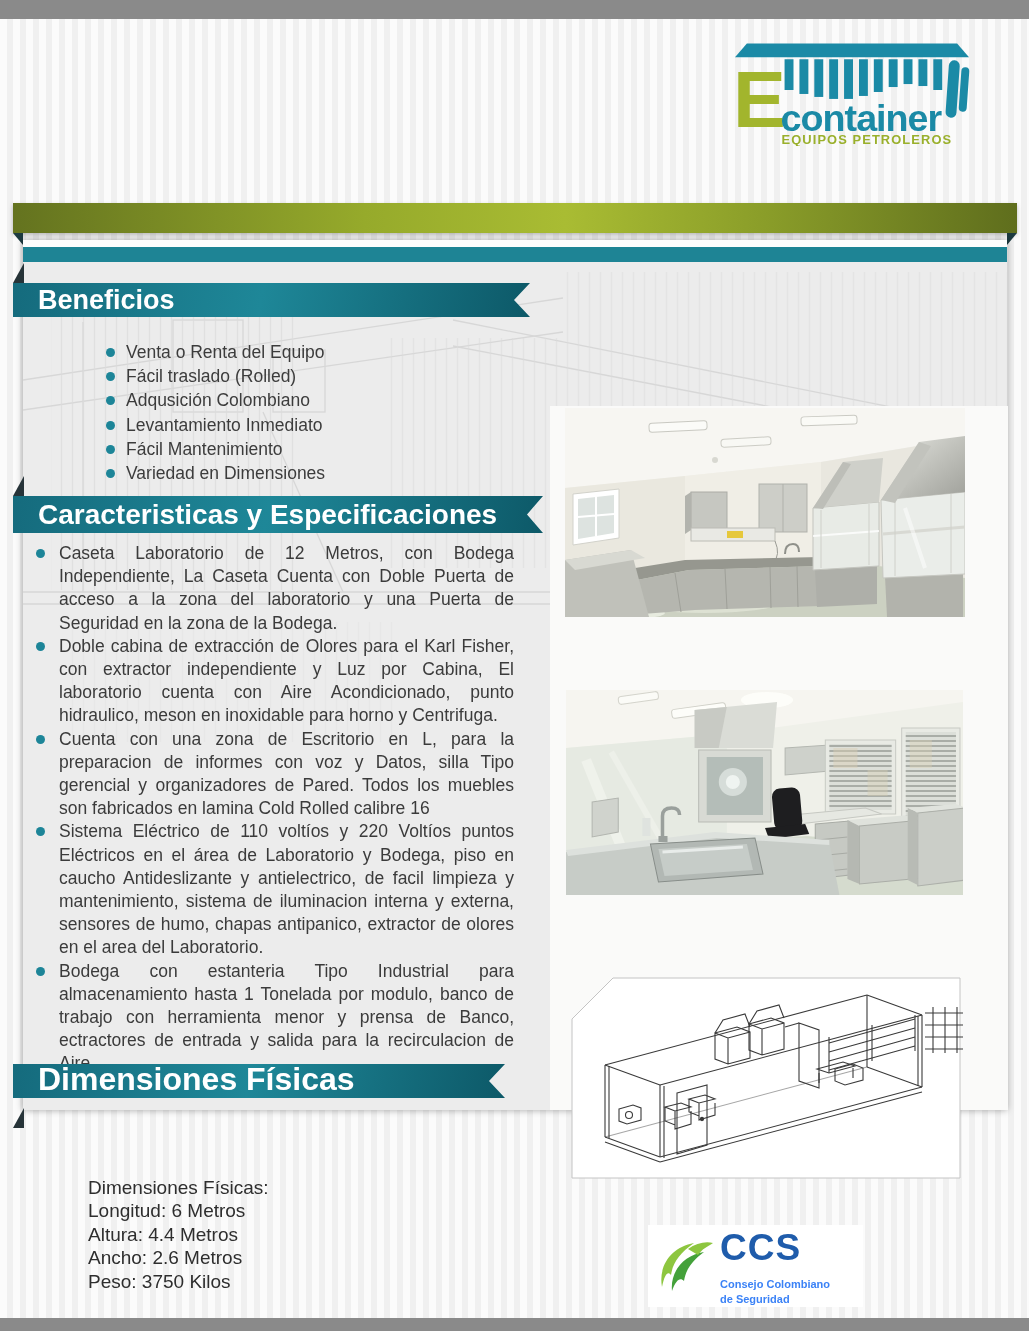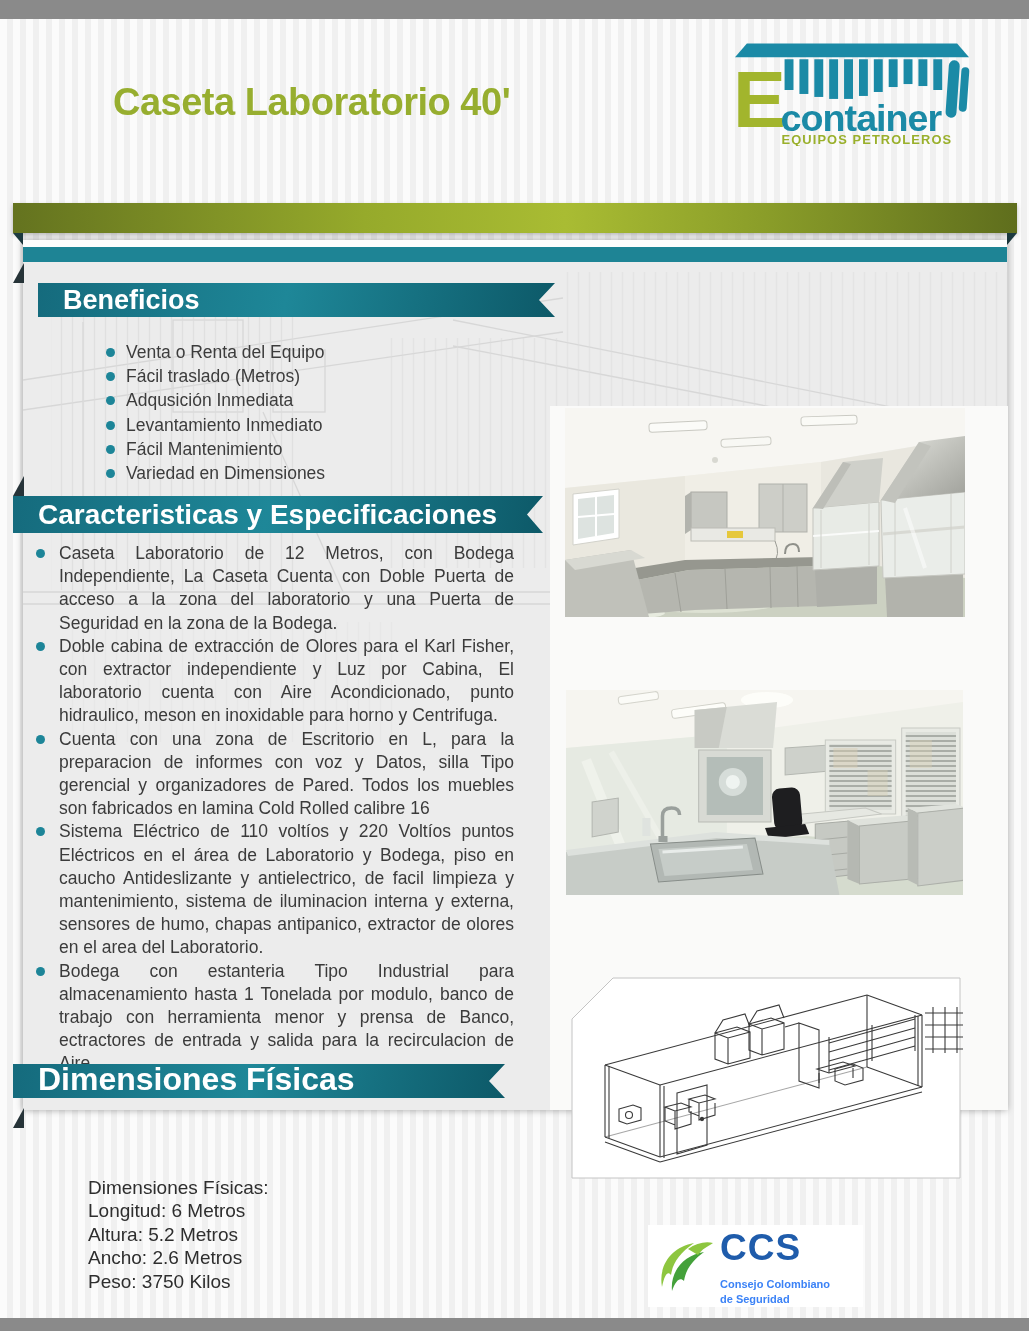--- a/index.html
+++ b/index.html
@@ -22,21 +22,21 @@
          box-shadow:0 0 7px rgba(0,0,0,.35);}
   .sheet .white-strip{position:absolute;left:0;top:0;width:100%;height:7px;background:#fdfdfd;}
   .sheet .teal-strip{position:absolute;left:0;top:7px;width:100%;height:15px;background:#1e8495;}
   .sheet .bg-draw{position:absolute;left:0;top:22px;}
   .panel-white{position:absolute;left:550px;top:406px;width:458px;height:704px;background:#fafaf9;}
   .ribbon{position:absolute;left:13px;display:flex;align-items:center;color:#fff;font-weight:bold;
           padding-left:25px;box-sizing:border-box;
           background:linear-gradient(100deg,#156b7d 0%,#1e8798 48%,#0d5968 100%);
           clip-path:polygon(0 0,100% 0,calc(100% - 16px) 50%,100% 100%,0 100%);
           box-shadow:0 2px 3px rgba(0,0,0,.3);}
-  .ribbon.r1{top:283px;width:517px;height:34px;font-size:27px;margin-left:25px;}
+  .ribbon.r1{top:283px;width:517px;height:34px;font-size:27px;}
   .ribbon.r2{top:496px;width:530px;height:37px;font-size:28px;}
   .ribbon.r3{top:1064px;width:492px;height:34px;font-size:32px;align-items:flex-end;}
   .benefits{position:absolute;left:106px;top:340px;list-style:none;margin:0;padding:0;}
   .benefits li{display:flex;align-items:flex-start;gap:11px;font-size:17.5px;line-height:24.2px;color:#3c3c3c;}
   .benefits .dot{flex:0 0 9px;width:9px;height:9px;border-radius:50%;background:#1d8598;margin-top:8px;}
   .specs{position:absolute;left:36px;top:542px;width:478px;list-style:none;margin:0;padding:0;}
   .specs li{position:relative;padding-left:23px;font-size:17.5px;line-height:23.2px;color:#3b3b3b;
             text-align:justify;}
   .specs li::before{content:"";position:absolute;left:0;top:7px;width:9px;height:9px;border-radius:50%;
             background:#1d8598;}
@@ -53,21 +53,20 @@
   .recycle-box svg{display:inline-block;}
   .recycle-text{font-size:10.5px;font-weight:bold;color:#54a02a;line-height:12px;margin-top:1px;}
 </style>
 </head>
 <body>
 
 <div class="page">
 
   <div class="graybar top"></div>
 
-  <div class="doc-title">Caseta Laboratorio 40'</div>
 
   <div class="logo">
     <svg width="238" height="112" viewBox="0 0 240 112">
       <polygon points="2,23 14,9 226,9 238,23" fill="#1b8aa6"></polygon>
       <text x="0" y="93" font-size="80" font-weight="bold" fill="#a2b52d" font-family="Liberation Sans, sans-serif">E</text>
       <g fill="#1b8aa6">
         <rect x="52" y="25" width="9" height="31"></rect>
         <rect x="67" y="25" width="9" height="35"></rect>
         <rect x="82" y="25" width="9" height="38"></rect>
         <rect x="97" y="25" width="9" height="40"></rect>
@@ -127,25 +126,25 @@
   <div class="ribbon r1">
     <span>Beneficios</span>
   </div>
   <ul class="benefits">
     <li>
         <span class="dot"></span>
         <span>Venta o Renta del Equipo</span>
       </li>
     <li>
         <span class="dot"></span>
-        <span>Fácil traslado (Metros)</span>
-      </li>
-    <li>
-        <span class="dot"></span>
-        <span>Adqusición Inmediata</span>
+        <span>Fácil traslado (Rolled)</span>
+      </li>
+    <li>
+        <span class="dot"></span>
+        <span>Adqusición Colombiano</span>
       </li>
     <li>
         <span class="dot"></span>
         <span>Levantamiento Inmediato</span>
       </li>
     <li>
         <span class="dot"></span>
         <span>Fácil Mantenimiento</span>
       </li>
     <li>
@@ -315,21 +314,21 @@
     </g>
   </svg>
 
   <div class="fold rb" style="left:13px;top:1108px;"></div>
   <div class="ribbon r3">
     <span>Dimensiones Físicas</span>
   </div>
   <div class="dims">
     <div>Dimensiones Físicas:</div>
     <div>Longitud: 6 Metros</div>
-    <div>Altura: 5.2 Metros</div>
+    <div>Altura: 4.4 Metros</div>
     <div>Ancho: 2.6 Metros</div>
     <div>Peso: 3750 Kilos</div>
   </div>
 
   <div class="ccs-box">
     <svg class="ccs-swoosh" width="64" height="62" viewBox="0 0 56 62">
       <path d="M4,52 C0,30 14,12 36,8 C22,18 15,27 13,40 C10,36 7,38 4,52 Z" fill="#8dc63f"></path>
       <path d="M14,56 C12,36 26,20 46,17 C34,26 28,34 26,46 C22,42 18,45 14,56 Z" fill="#44a13a"></path>
       <path d="M30,14 C38,8 48,6 55,8 C49,12 44,14 40,20 Z" fill="#8dc63f"></path>
     </svg>

